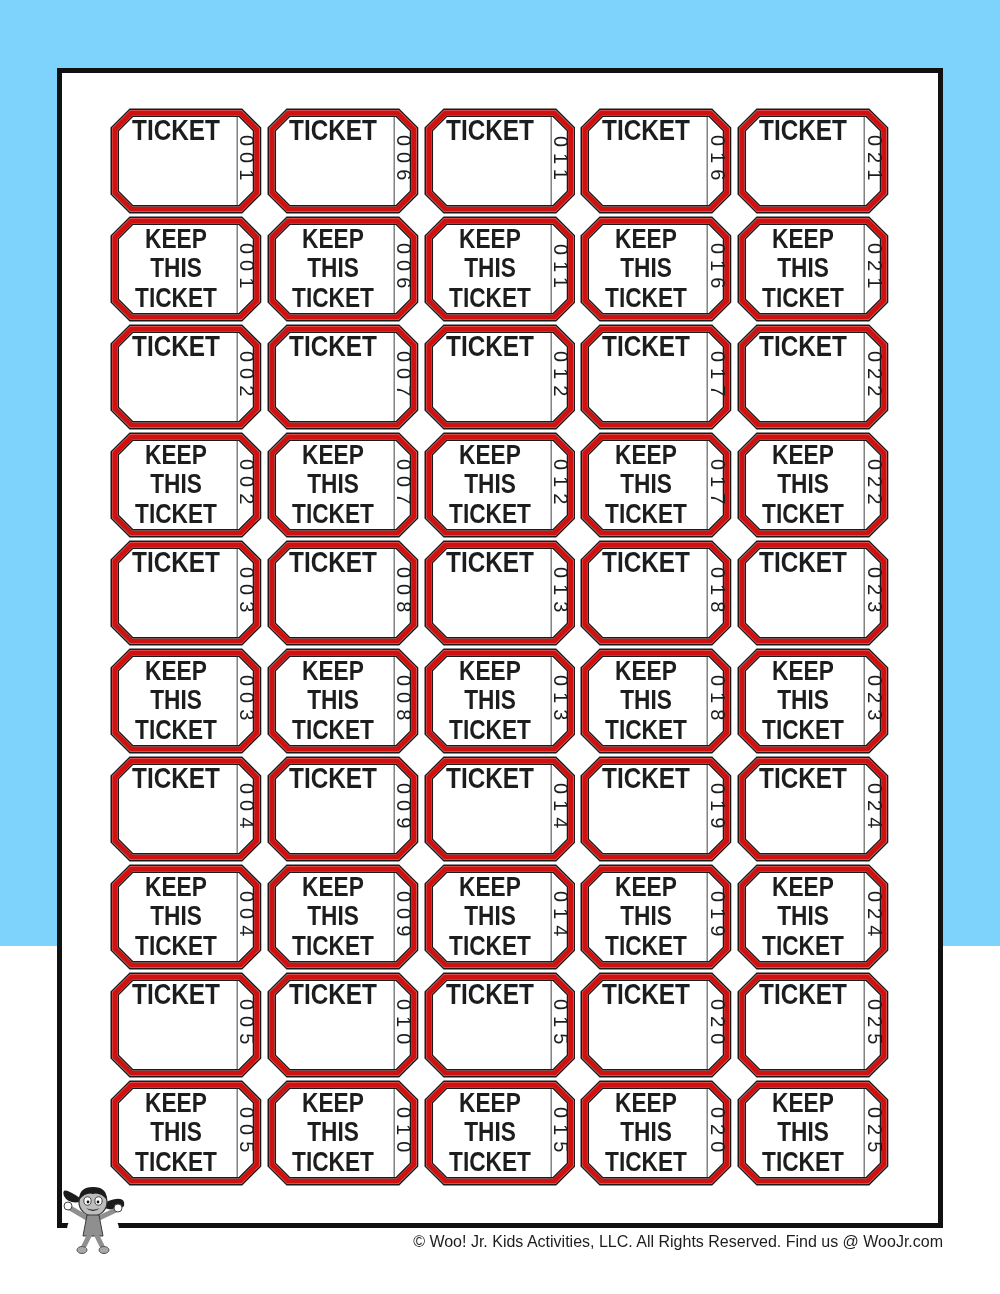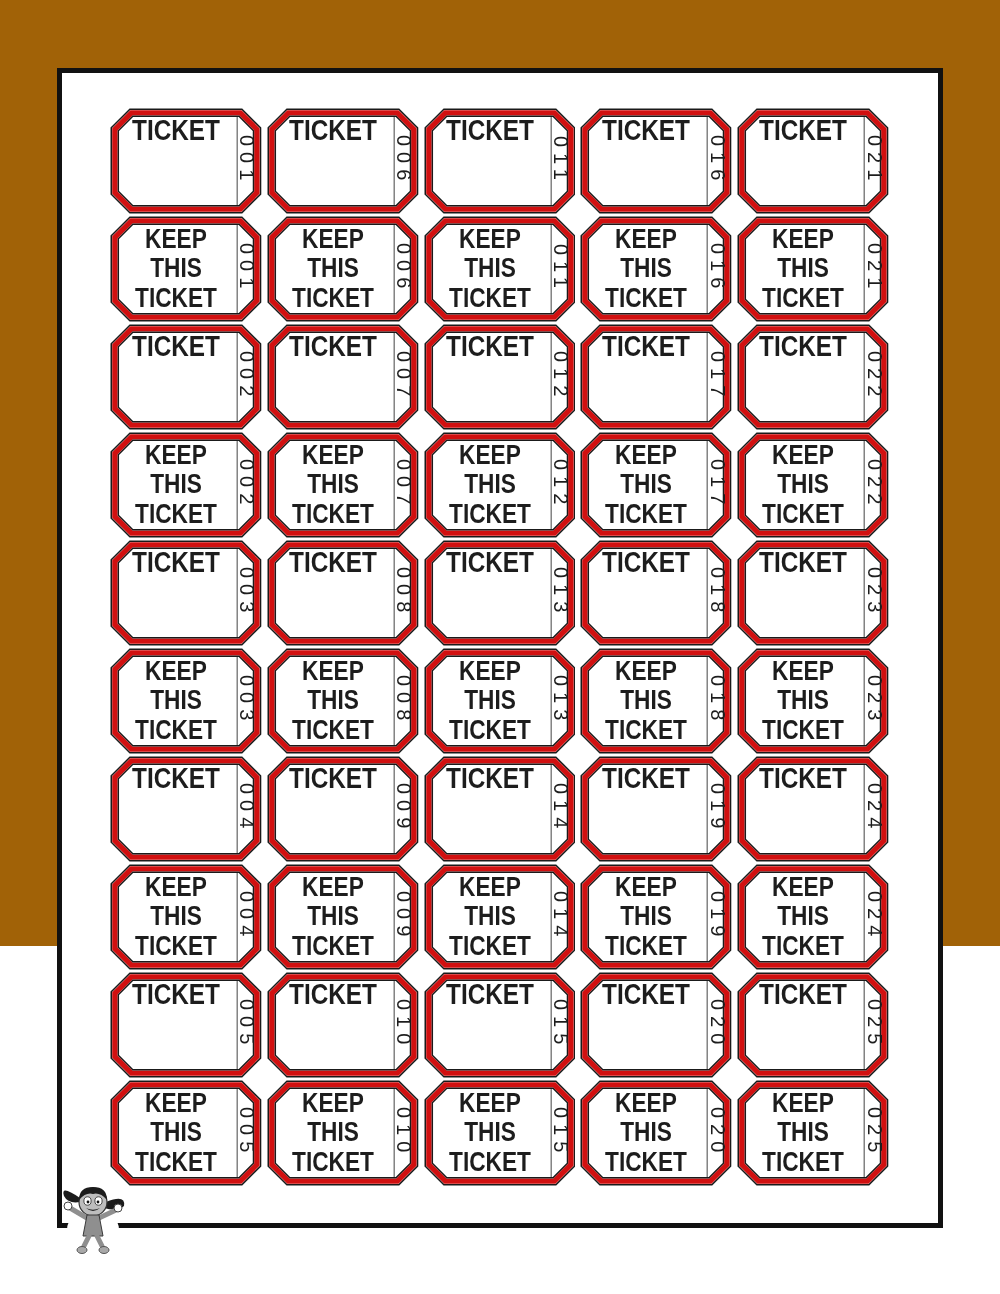--- a/index.html
+++ b/index.html
@@ -2,21 +2,21 @@
 <html style="--ticket-red: #d11010; --outline: #1a1a1a; --text: #1d1d1d; --separator: #555555;"><head>
 <meta charset="utf-8">
 <style>
   html, body {
     margin: 0; padding: 0;
     width: 1000px; height: 1294px;
     background: #ffffff;
     font-family: "Liberation Sans", sans-serif;
     overflow: hidden;
   }
-  .sheet { position: relative; width: 1000px; height: 946px; background: #a16207; }
+  .sheet { position: relative; width: 1000px; height: 946px; background: #7dd3fc; }
 
   .page-border {
     position: absolute; left: 57px; top: 68px;
     width: 886px; height: 1160px;
     border: 5px solid #111; box-sizing: border-box;
     background: #fff;
   }
 
   .grid {
     position: absolute; left: 110px; top: 108px;
@@ -640,14 +640,15 @@
     <path d="M43 38 L60 30" stroke="#8f8f8f" stroke-width="5" stroke-linecap="round"></path>
     <circle cx="12" cy="26" r="4" fill="#fff" stroke="#444" stroke-width="1"></circle>
     <circle cx="62" cy="28" r="4" fill="#fff" stroke="#444" stroke-width="1"></circle>
     <path d="M31 35 L43 35 L47 56 L27 56 Z" fill="#8f8f8f" stroke="#3a3a3a" stroke-width="1"></path>
     <path d="M33 56 L28 66" stroke="#8f8f8f" stroke-width="5" stroke-linecap="round"></path>
     <path d="M41 56 L46 66" stroke="#8f8f8f" stroke-width="5" stroke-linecap="round"></path>
     <ellipse cx="26" cy="70" rx="5" ry="3.5" fill="#a8a8a8" stroke="#555" stroke-width="1"></ellipse>
     <ellipse cx="48" cy="70" rx="5" ry="3.5" fill="#a8a8a8" stroke="#555" stroke-width="1"></ellipse>
   </svg>
 
+  <div class="copyright">© Woo! Jr. Kids Activities, LLC. All Rights Reserved. Find us @ WooJr.com</div>
 
 </div>
 
 </body></html>

